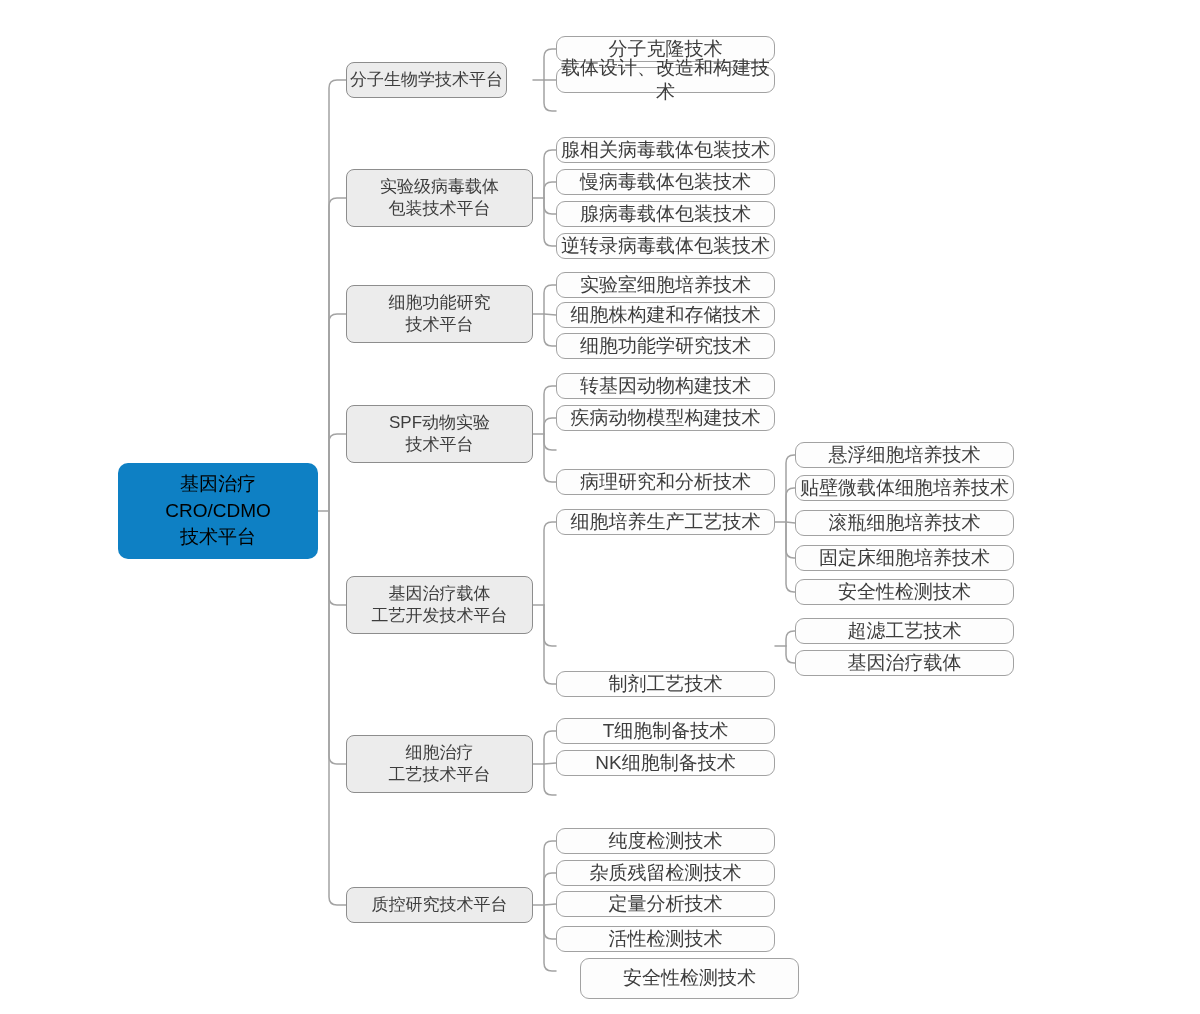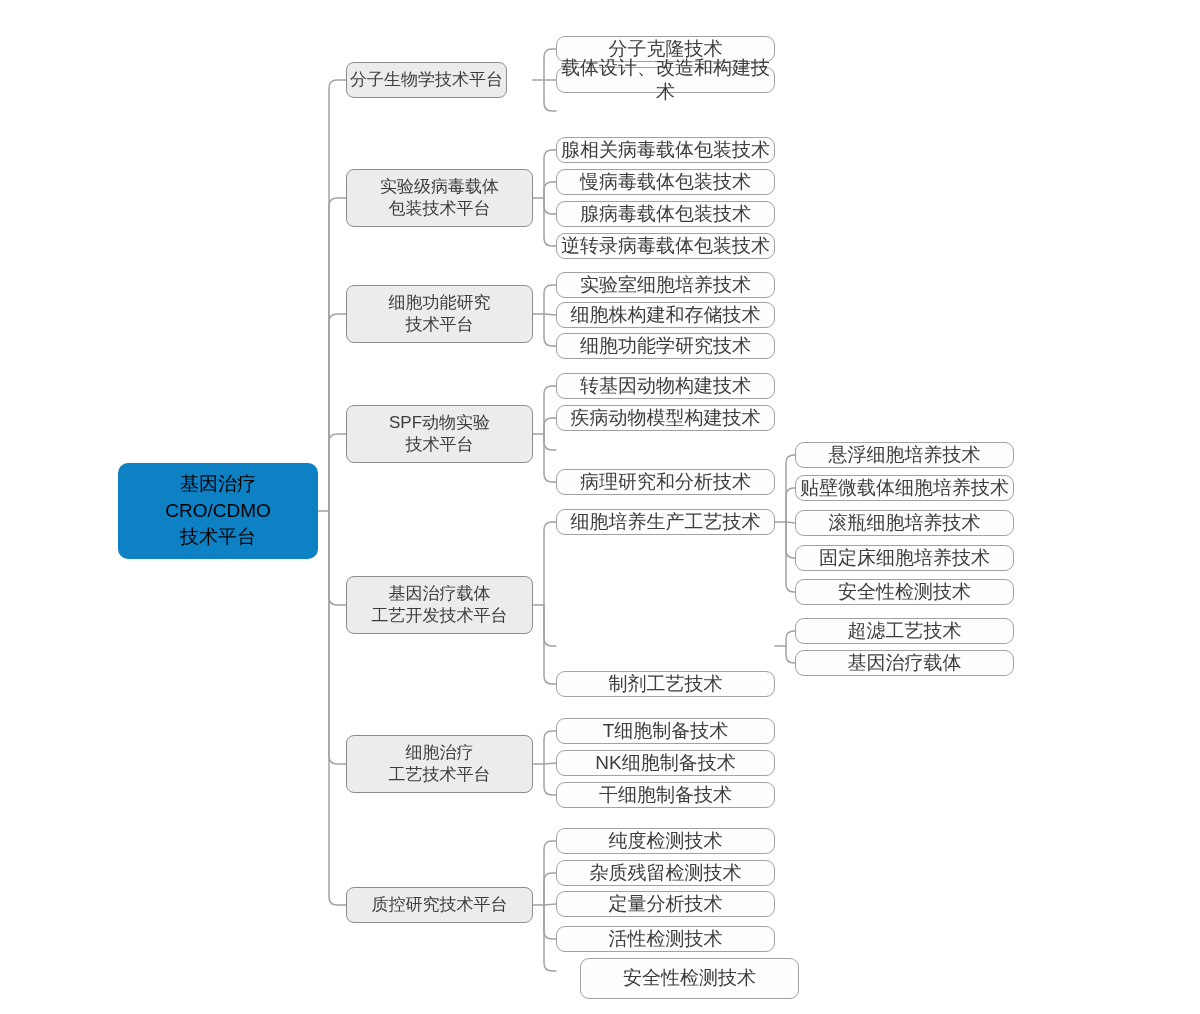--- a/index.html
+++ b/index.html
@@ -187,23 +187,20 @@
   <div class="node l2" id="n-b4c1g1" style="left:795px;top:650px;width:219px;height:26px">
     <span class="lbl">基因治疗载体</span>
   </div>
 
   <div class="node l2" id="n-b5c0" style="left:556px;top:718px;width:219px;height:26px">
     <span class="lbl">T细胞制备技术</span>
   </div>
   <div class="node l2" id="n-b5c1" style="left:556px;top:750px;width:219px;height:26px">
     <span class="lbl">NK细胞制备技术</span>
   </div>
-  <div class="node l2" id="n-b5c2" style="left:556px;top:782px;width:219px;height:26px">
-    <span class="lbl">干细胞制备技术</span>
-  </div>
 
   <div class="node l2" id="n-b6c0" style="left:556px;top:828px;width:219px;height:26px">
     <span class="lbl">纯度检测技术</span>
   </div>
   <div class="node l2" id="n-b6c1" style="left:556px;top:860px;width:219px;height:26px">
     <span class="lbl">杂质残留检测技术</span>
   </div>
   <div class="node l2" id="n-b6c2" style="left:556px;top:891px;width:219px;height:26px">
     <span class="lbl">定量分析技术</span>
   </div>

